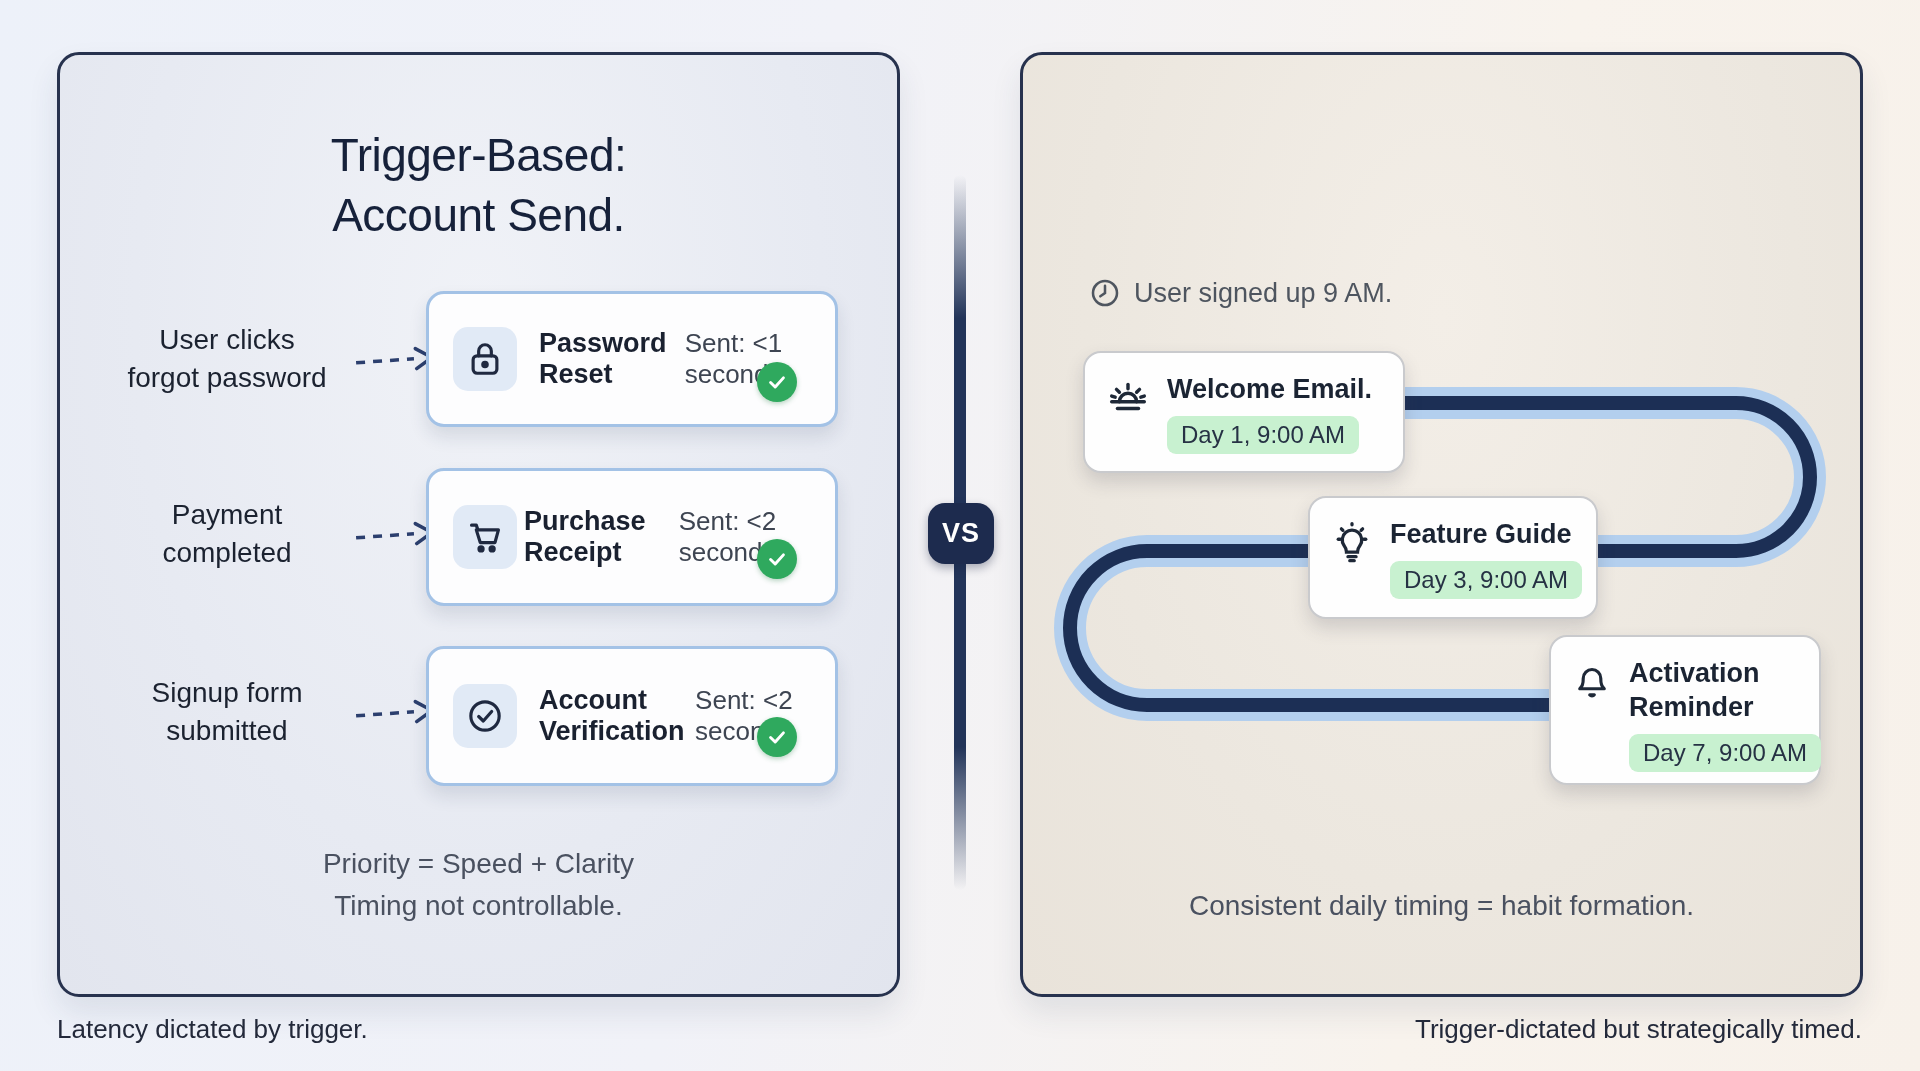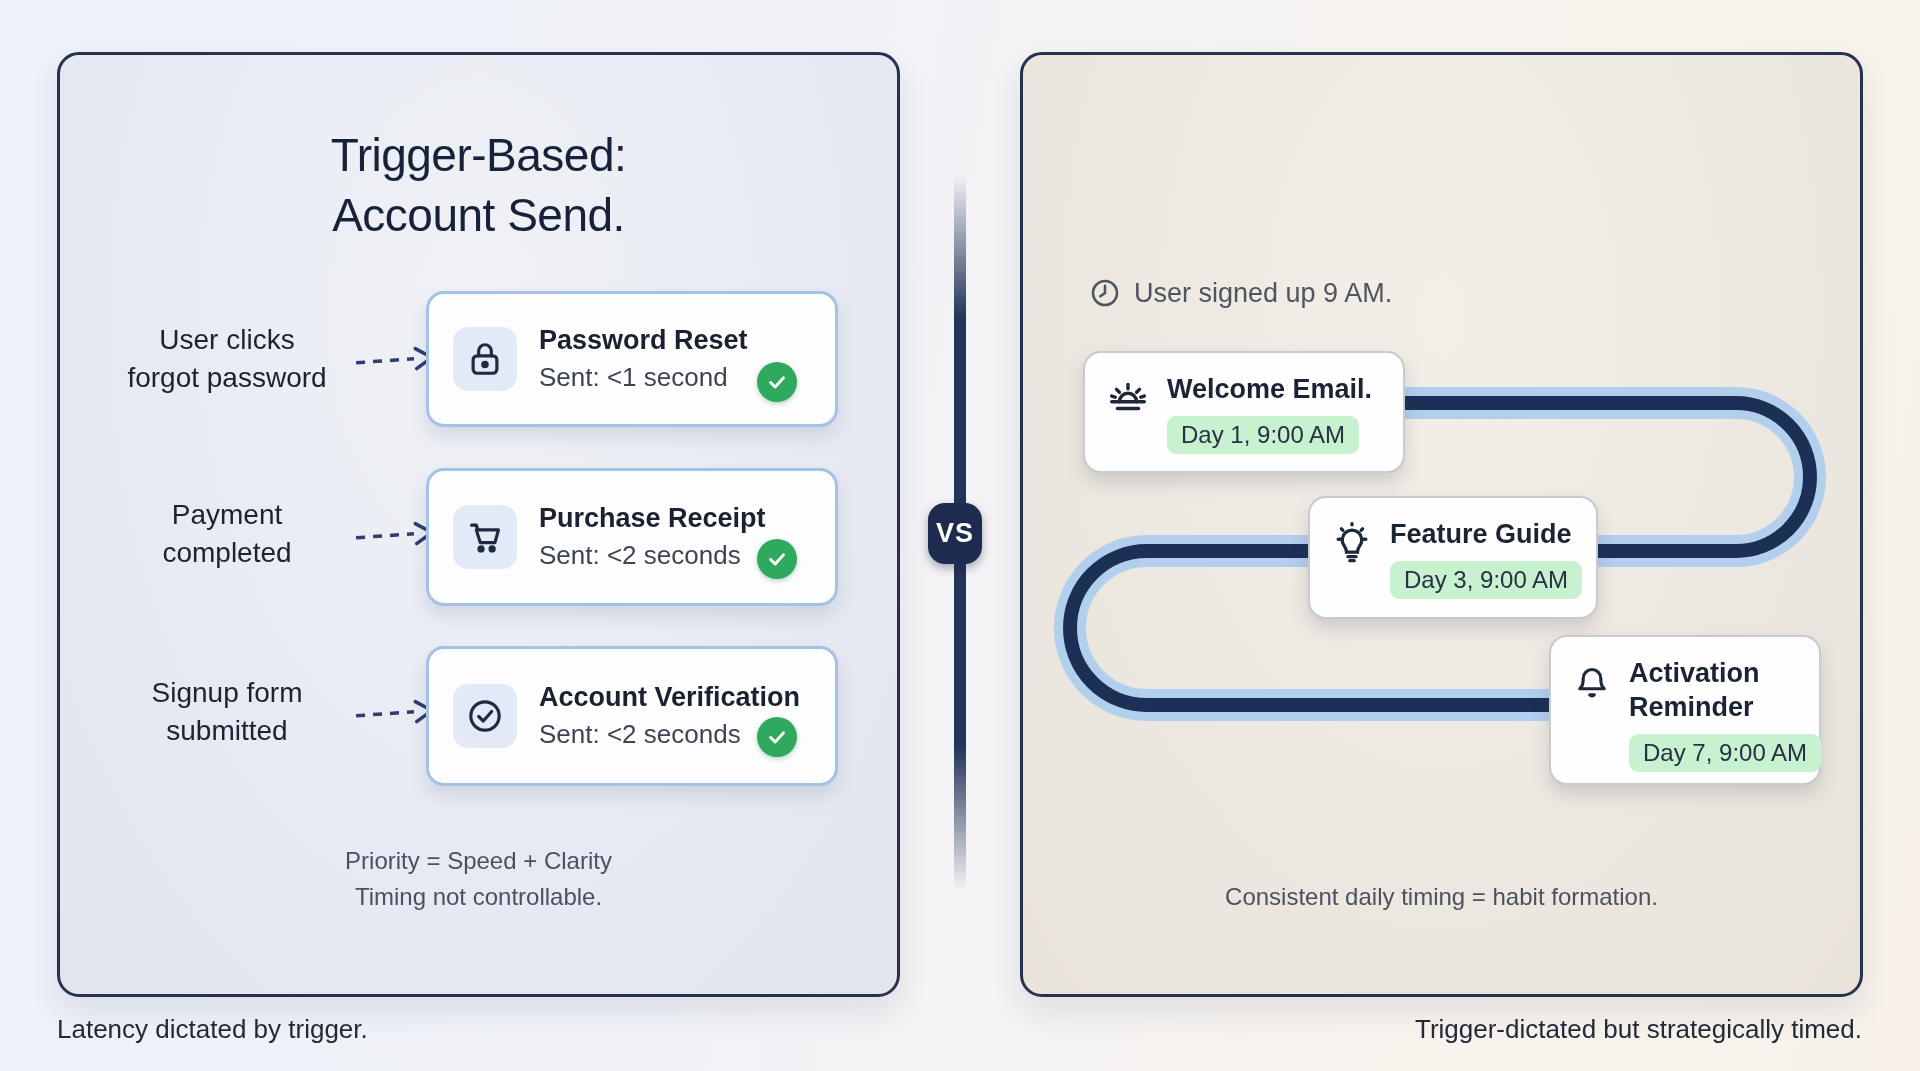--- a/index.html
+++ b/index.html
@@ -10,47 +10,47 @@
   
   .panel{position:absolute;top:52px;width:843px;height:945px;border:3px solid #27324e;
     border-radius:22px;box-sizing:border-box;box-shadow:0 16px 30px rgba(40,55,90,.10);}
   #left-panel{left:57px;background:radial-gradient(ellipse at 50% 28%,#f0f2f7 0%,#e7eaf2 58%,#e2e5ee 100%);}
   #right-panel{left:1020px;background:radial-gradient(ellipse at 50% 28%,#f3eee7 0%,#ece7df 60%,#e9e3da 100%);}
 
   .panel-title{position:absolute;top:40px;left:0;width:100%;text-align:center;
     font-size:46px;font-weight:400;color:#16213a;line-height:1.3;letter-spacing:-.5px;}
 
   .footnote{position:absolute;top:788px;left:0;width:100%;text-align:center;
-    font-size:24px;color:#4a5160;line-height:1.5;}
+    font-size:28px;color:#4a5160;line-height:1.5;}
 
   .caption{position:absolute;top:1014px;font-size:26px;color:#23293a;}
   #caption-left{left:57px;}
   #caption-right{right:58px;text-align:right;}
 
   
   .trigger-label{position:absolute;width:290px;text-align:center;font-size:28px;
     color:#1b2230;line-height:1.35;}
   .arrow{position:absolute;width:84px;height:26px;transform:rotate(-4deg);}
   .trigger-card{position:absolute;left:366px;width:412px;background:#fdfdfe;
     border:3px solid #a3c2e6;border-radius:18px;box-sizing:border-box;
     box-shadow:0 10px 18px rgba(30,48,80,.12);display:flex;align-items:center;
     gap:22px;padding:0 24px;}
   .icon-chip{flex:0 0 64px;width:64px;height:64px;background:#e1eaf6;border-radius:15px;
     display:flex;align-items:center;justify-content:center;}
-  .card-text{display:flex;flex-direction:column;gap:6px;}
+  .card-text{display:flex;flex-direction:row;gap:6px;}
   .card-title{font-size:27px;font-weight:700;color:#1a2130;}
   .card-sent{font-size:26px;color:#3e4552;}
   .check-badge{position:absolute;right:38px;top:68px;width:40px;height:40px;border-radius:50%;
     background:#2fa95e;display:flex;align-items:center;justify-content:center;
     box-shadow:0 2px 5px rgba(30,120,60,.3);}
 
   
   #divider{position:absolute;left:954px;top:175px;width:12px;height:715px;border-radius:6px;
     background:linear-gradient(180deg,rgba(34,52,89,0) 0%,#223459 20%,#223459 80%,rgba(34,52,89,0) 100%);}
-  #vs-badge{position:absolute;left:928px;top:503px;width:54px;height:61px;background:#1d2b4e;
+  #vs-badge{position:absolute;left:928px;top:503px;width:66px;height:61px;background:#1d2b4e;
     border-radius:17px;display:flex;align-items:center;justify-content:center;
     color:#fff;font-size:27px;font-weight:700;letter-spacing:1px;
     box-shadow:0 4px 10px rgba(20,30,60,.35);}
 
   
   .signup-row{position:absolute;top:222px;left:66px;display:flex;align-items:center;gap:13px;
     font-size:27px;color:#4e555f;}
   #snake-svg{position:absolute;left:0;top:0;width:843px;height:945px;z-index:1;}
   .step-card{position:absolute;z-index:2;background:#fefefe;border:2px solid #c9cacd;
     border-radius:18px;box-sizing:border-box;box-shadow:0 9px 18px rgba(60,60,75,.18);
@@ -105,21 +105,21 @@
     <div class="trigger-label" style="left:22px;top:441px;">
       <span>Payment</span><br>
       <span>completed</span>
     </div>
     <div class="arrow" style="left:294px;top:467px;">
       <svg width="84" height="26" viewBox="0 0 84 26">
           <line x1="2" y1="13" x2="60" y2="13" stroke="#2c3f6e" stroke-width="3.5" stroke-dasharray="9 8"></line>
           <polyline points="62,3 78,13 62,23" fill="none" stroke="#2c3f6e" stroke-width="3.5" stroke-linecap="round" stroke-linejoin="round"></polyline>
         </svg>
     </div>
-    <div class="trigger-card" style="top:413px;height:138px;">
+    <div class="trigger-card" style="top:413px;height:138px;gap:7px;">
       <div class="icon-chip">
         <svg width="38" height="38" viewBox="0 0 24 24" fill="none" stroke="#1f2940" stroke-width="2" stroke-linecap="round" stroke-linejoin="round">
             <path d="M3.5 4.5h3l1 3m0 0h13l-2.2 8h-9.3l-2.5-8z"></path>
             <circle cx="9.5" cy="19.5" r="1.3" fill="#1f2940"></circle>
             <circle cx="16.5" cy="19.5" r="1.3" fill="#1f2940"></circle>
           </svg>
       </div>
       <div class="card-text">
         <span class="card-title">Purchase Receipt</span>
         <span class="card-sent">Sent: &lt;2 seconds</span>

